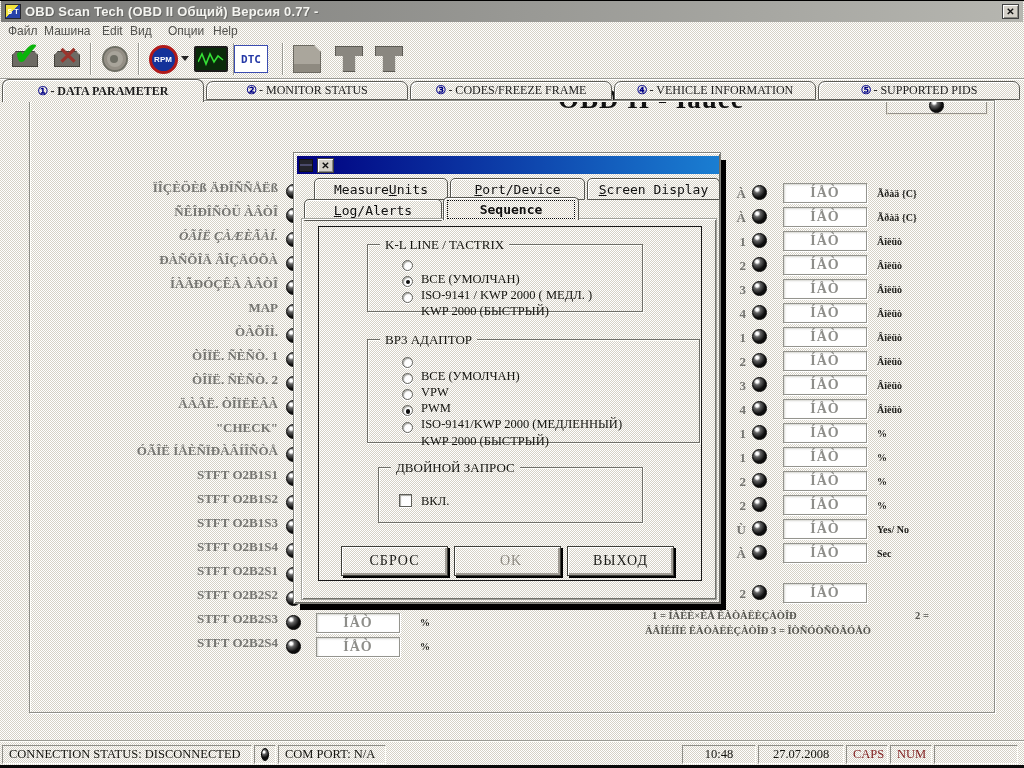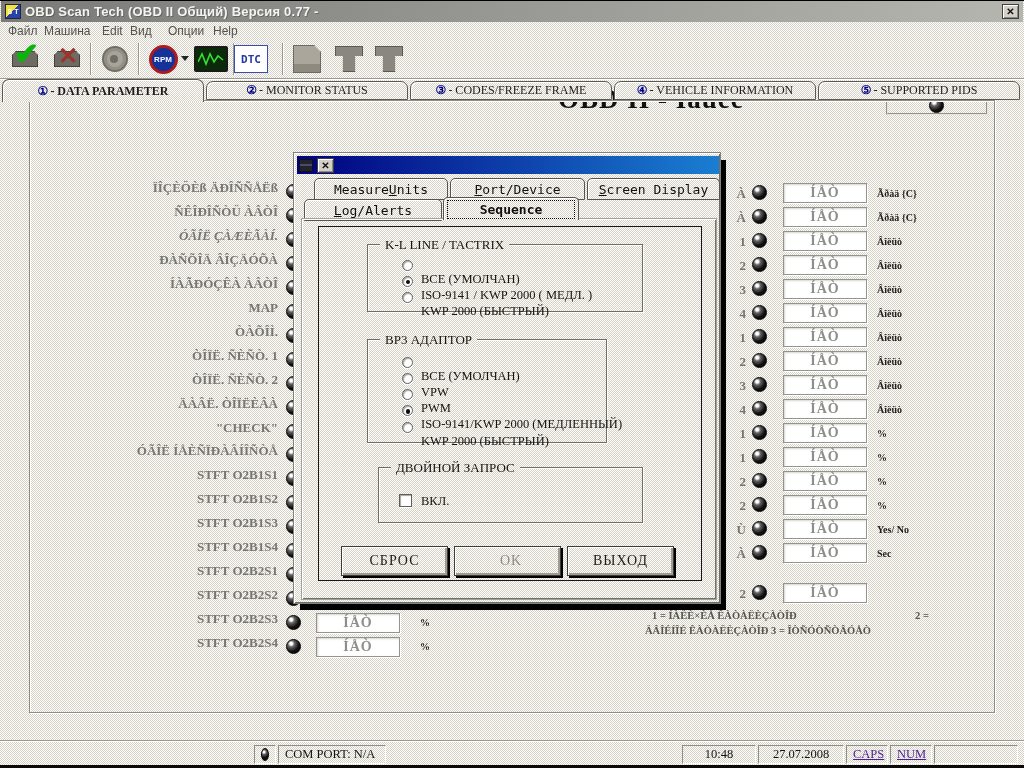--- a/index.html
+++ b/index.html
@@ -126,21 +126,21 @@
     background-image:conic-gradient(#ffffff 90deg, var(--base) 90deg 180deg, #ffffff 180deg 270deg, var(--base) 270deg);background-size:2px 2px;
     border:1px solid #3c3c36;box-shadow:2px 2px 0 #000, inset 1px 1px 0 #ffffff, inset -2px -2px 0 #a09c94;
     font:14px "Liberation Serif",serif;color:#1c1c18;display:flex;align-items:center;justify-content:center;letter-spacing:1px;}
   .dlg-btn.disabled{color:#8f8c84;}
   
   #statusbar-groove{left:0;top:740px;width:1024px;height:2px;border-top:1px solid #9a9a94;border-bottom:1px solid #fdfdf8;}
   #statusbar{left:0;top:744px;width:1024px;height:21px;}
   .sb-cell{position:absolute;top:1px;height:19px;border:1px solid;border-color:#8e8e88 #fdfdf8 #fdfdf8 #8e8e88;
     font:12.5px "Liberation Serif",serif;color:#14140f;display:flex;align-items:center;padding:0 6px;white-space:nowrap;overflow:hidden;}
   .sb-cell.center{justify-content:center;}
-  .sb-cell.disabled{color:#4c1d95;text-decoration:underline;}
+  .sb-cell.disabled{color:#7f1d1d;}
   #bottom-edge{left:0;top:765px;width:1024px;height:3px;background:#0a0a0a;}
 </style>
 </head>
 <body>
 
 <div class="abs" id="top-edge"></div>
 <div class="abs" id="titlebar">
   <div id="app-icon">S T</div>
   <div id="window-title">OBD Scan Tech (OBD II Общий)  Версия 0.77 -</div>
   <div class="win-btn">✕</div>
@@ -368,21 +368,21 @@
           <div class="radio-circ">
             <div class="dot"></div>
           </div>
           <span class="radio-label">ISO-9141 / KWP 2000 ( МЕДЛ. )</span>
         </div>
         <div class="radio-row" style="top: 45.8px;">
           <div class="radio-circ"></div>
           <span class="radio-label">KWP 2000 (БЫСТРЫЙ)</span>
         </div>
       </div>
-      <div class="grp" style="left: 73px; top: 186px; width: 240px; height: 104px;">
+      <div class="grp" style="left: 73px; top: 186px; width: 333px; height: 104px;">
         <div class="grp-caption">ВР3  АДАПТОР</div>
         <div class="radio-row" style="top: 15px;">
           <div class="radio-circ"></div>
           <span class="radio-label">ВСЕ (УМОЛЧАН)</span>
         </div>
         <div class="radio-row" style="top: 31.3px;">
           <div class="radio-circ"></div>
           <span class="radio-label">VPW</span>
         </div>
         <div class="radio-row" style="top: 47.6px;">
@@ -408,20 +408,21 @@
     </div>
   <div id="dlg-buttons">
       <div class="dlg-btn" style="left: 47px; top: 393px;">СБРОС</div>
       <div class="dlg-btn disabled" style="left: 160px; top: 393px; padding-left: 7px;">OK</div>
       <div class="dlg-btn" style="left: 273px; top: 393px;">ВЫХОД</div>
     </div>
 </div>
 
 <div class="abs" id="statusbar-groove"></div>
 <div class="abs" id="statusbar">
+    <div class="sb-cell" style="left: 2px; width: 250px;">CONNECTION STATUS: DISCONNECTED</div>
     <div class="sb-cell" style="left: 254px; width: 22px;">
       <div class="led" style="position: static; width: 13px; height: 13px; margin: auto;"></div>
     </div>
     <div class="sb-cell" style="left: 278px; width: 108px;">COM PORT:  N/A</div>
     <div class="sb-cell center" style="left: 682px; width: 74px;">10:48</div>
     <div class="sb-cell center" style="left: 758px; width: 86px;">27.07.2008</div>
     <div class="sb-cell disabled" style="left: 846px; width: 42px;">CAPS</div>
     <div class="sb-cell disabled" style="left: 890px; width: 42px;">NUM</div>
     <div class="sb-cell" style="left: 934px; width: 84px;"></div>
   </div>

